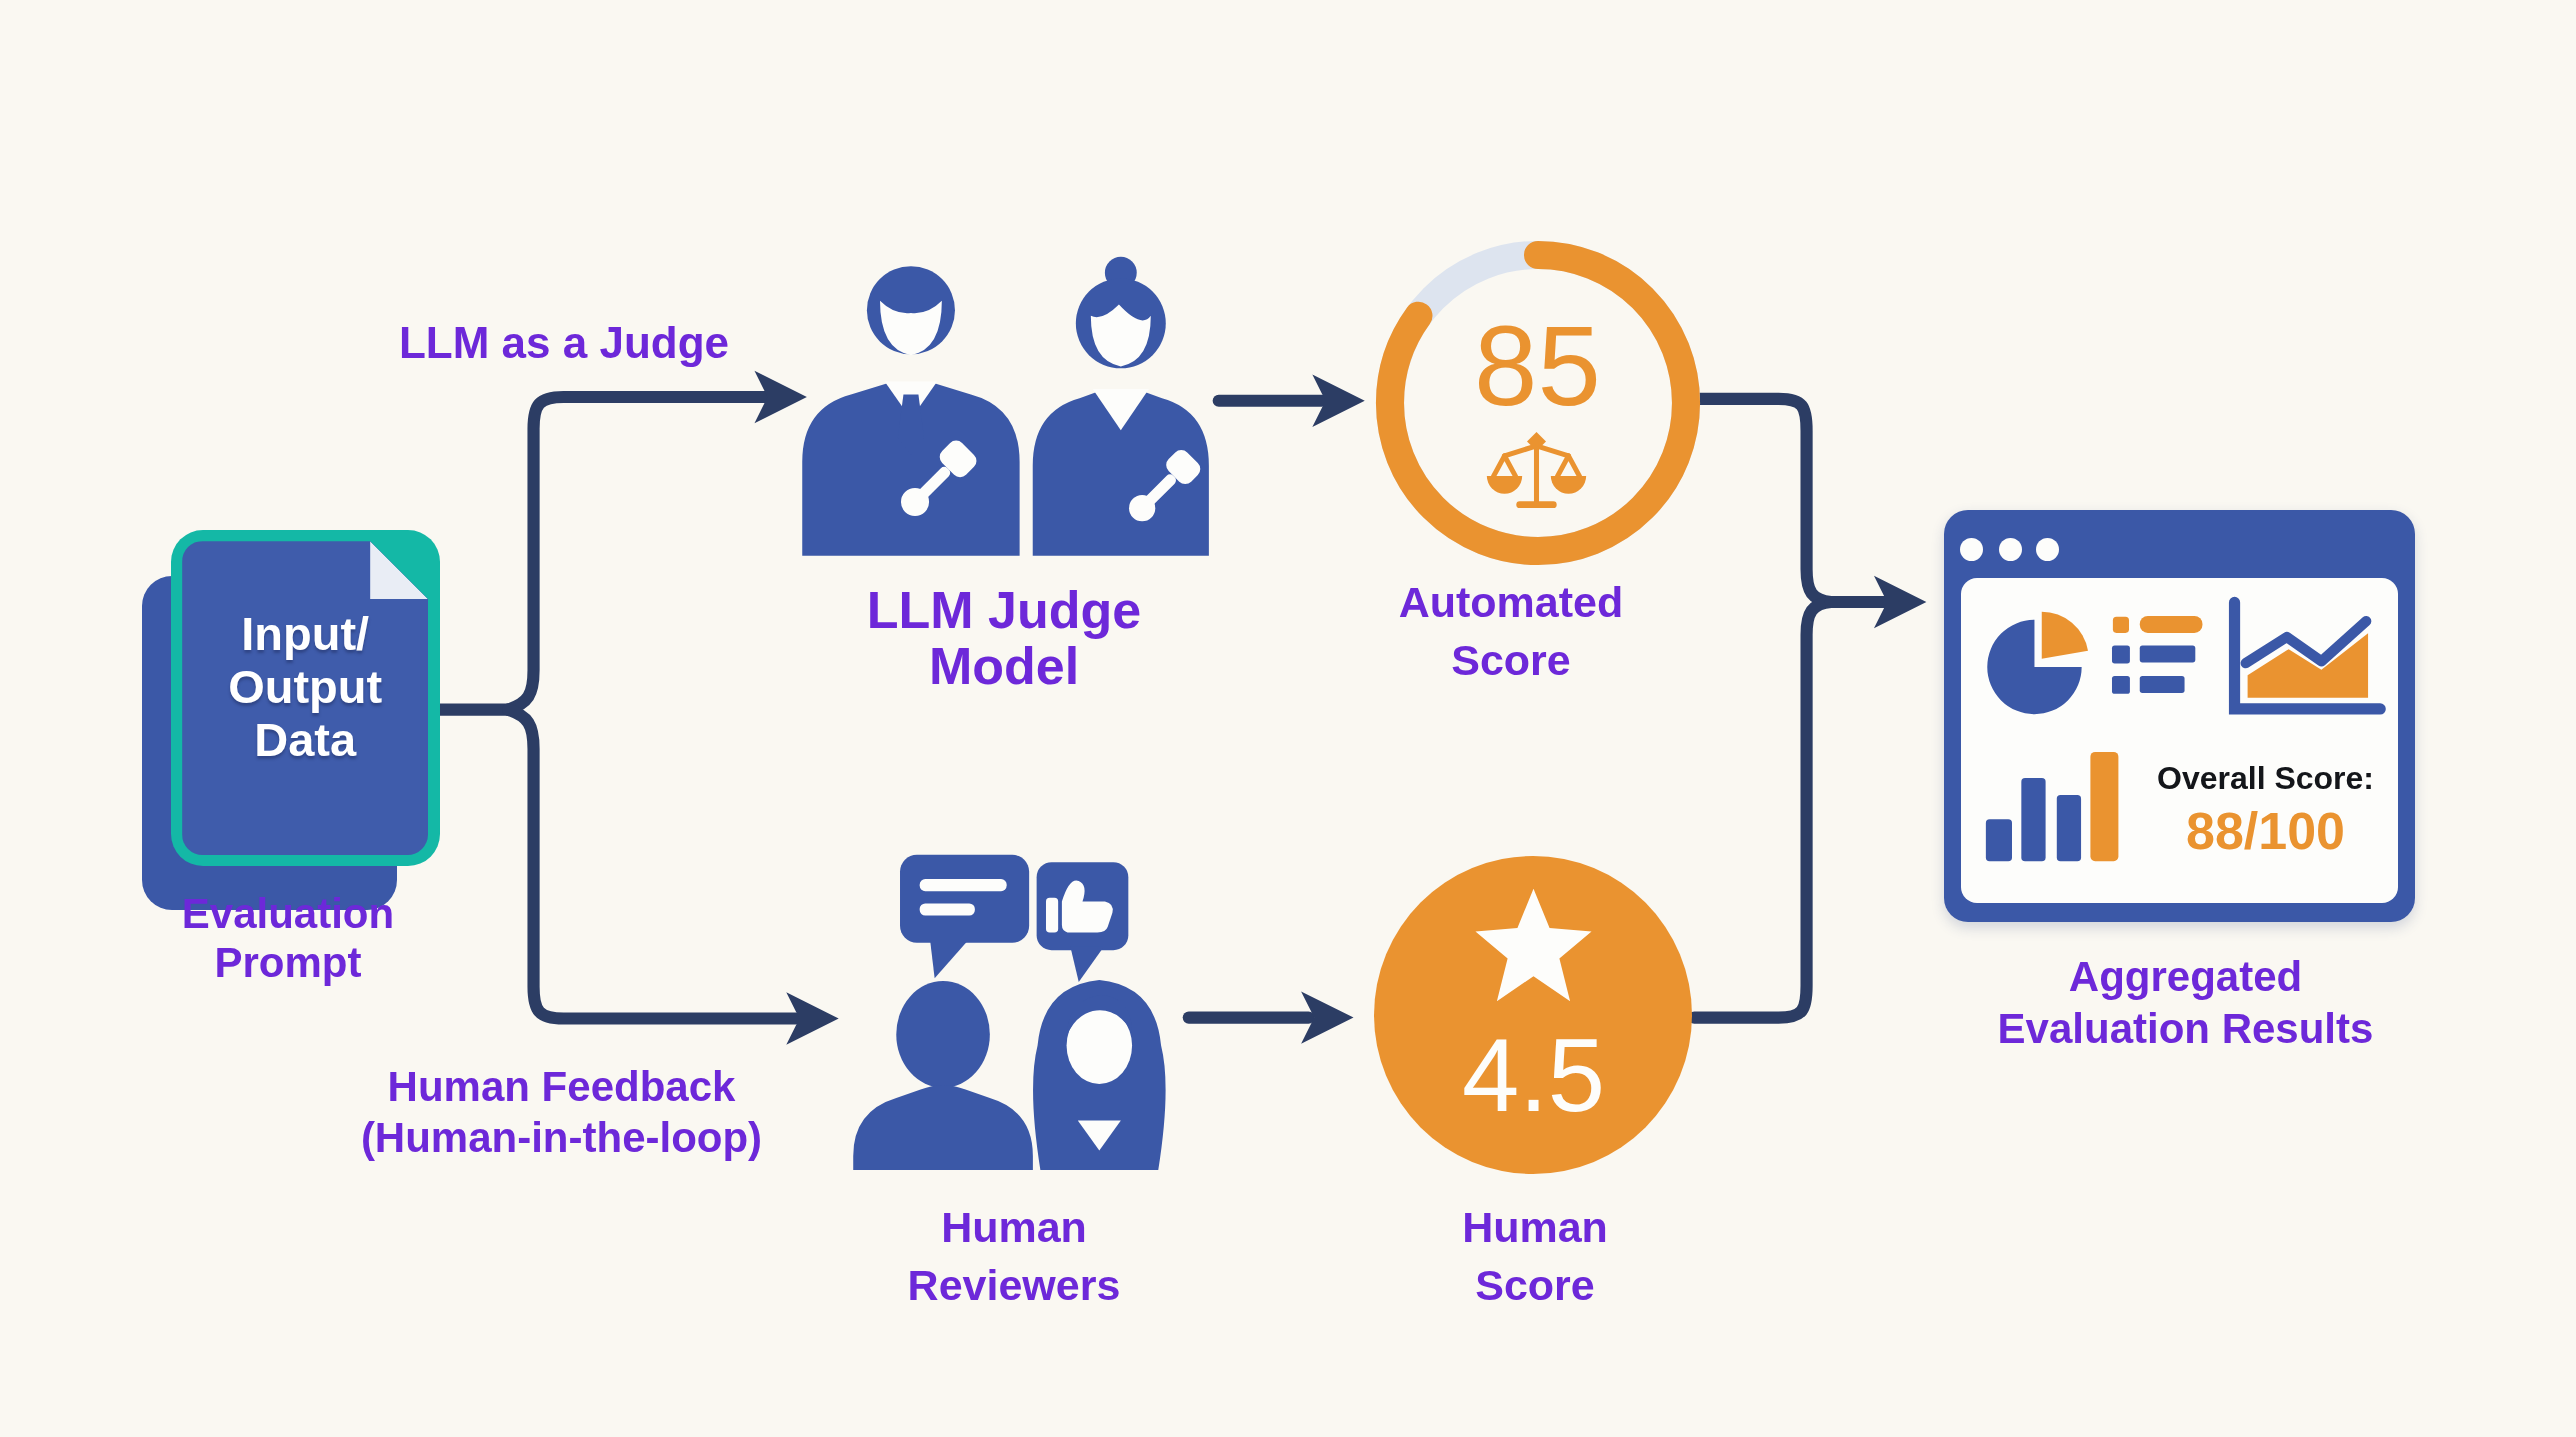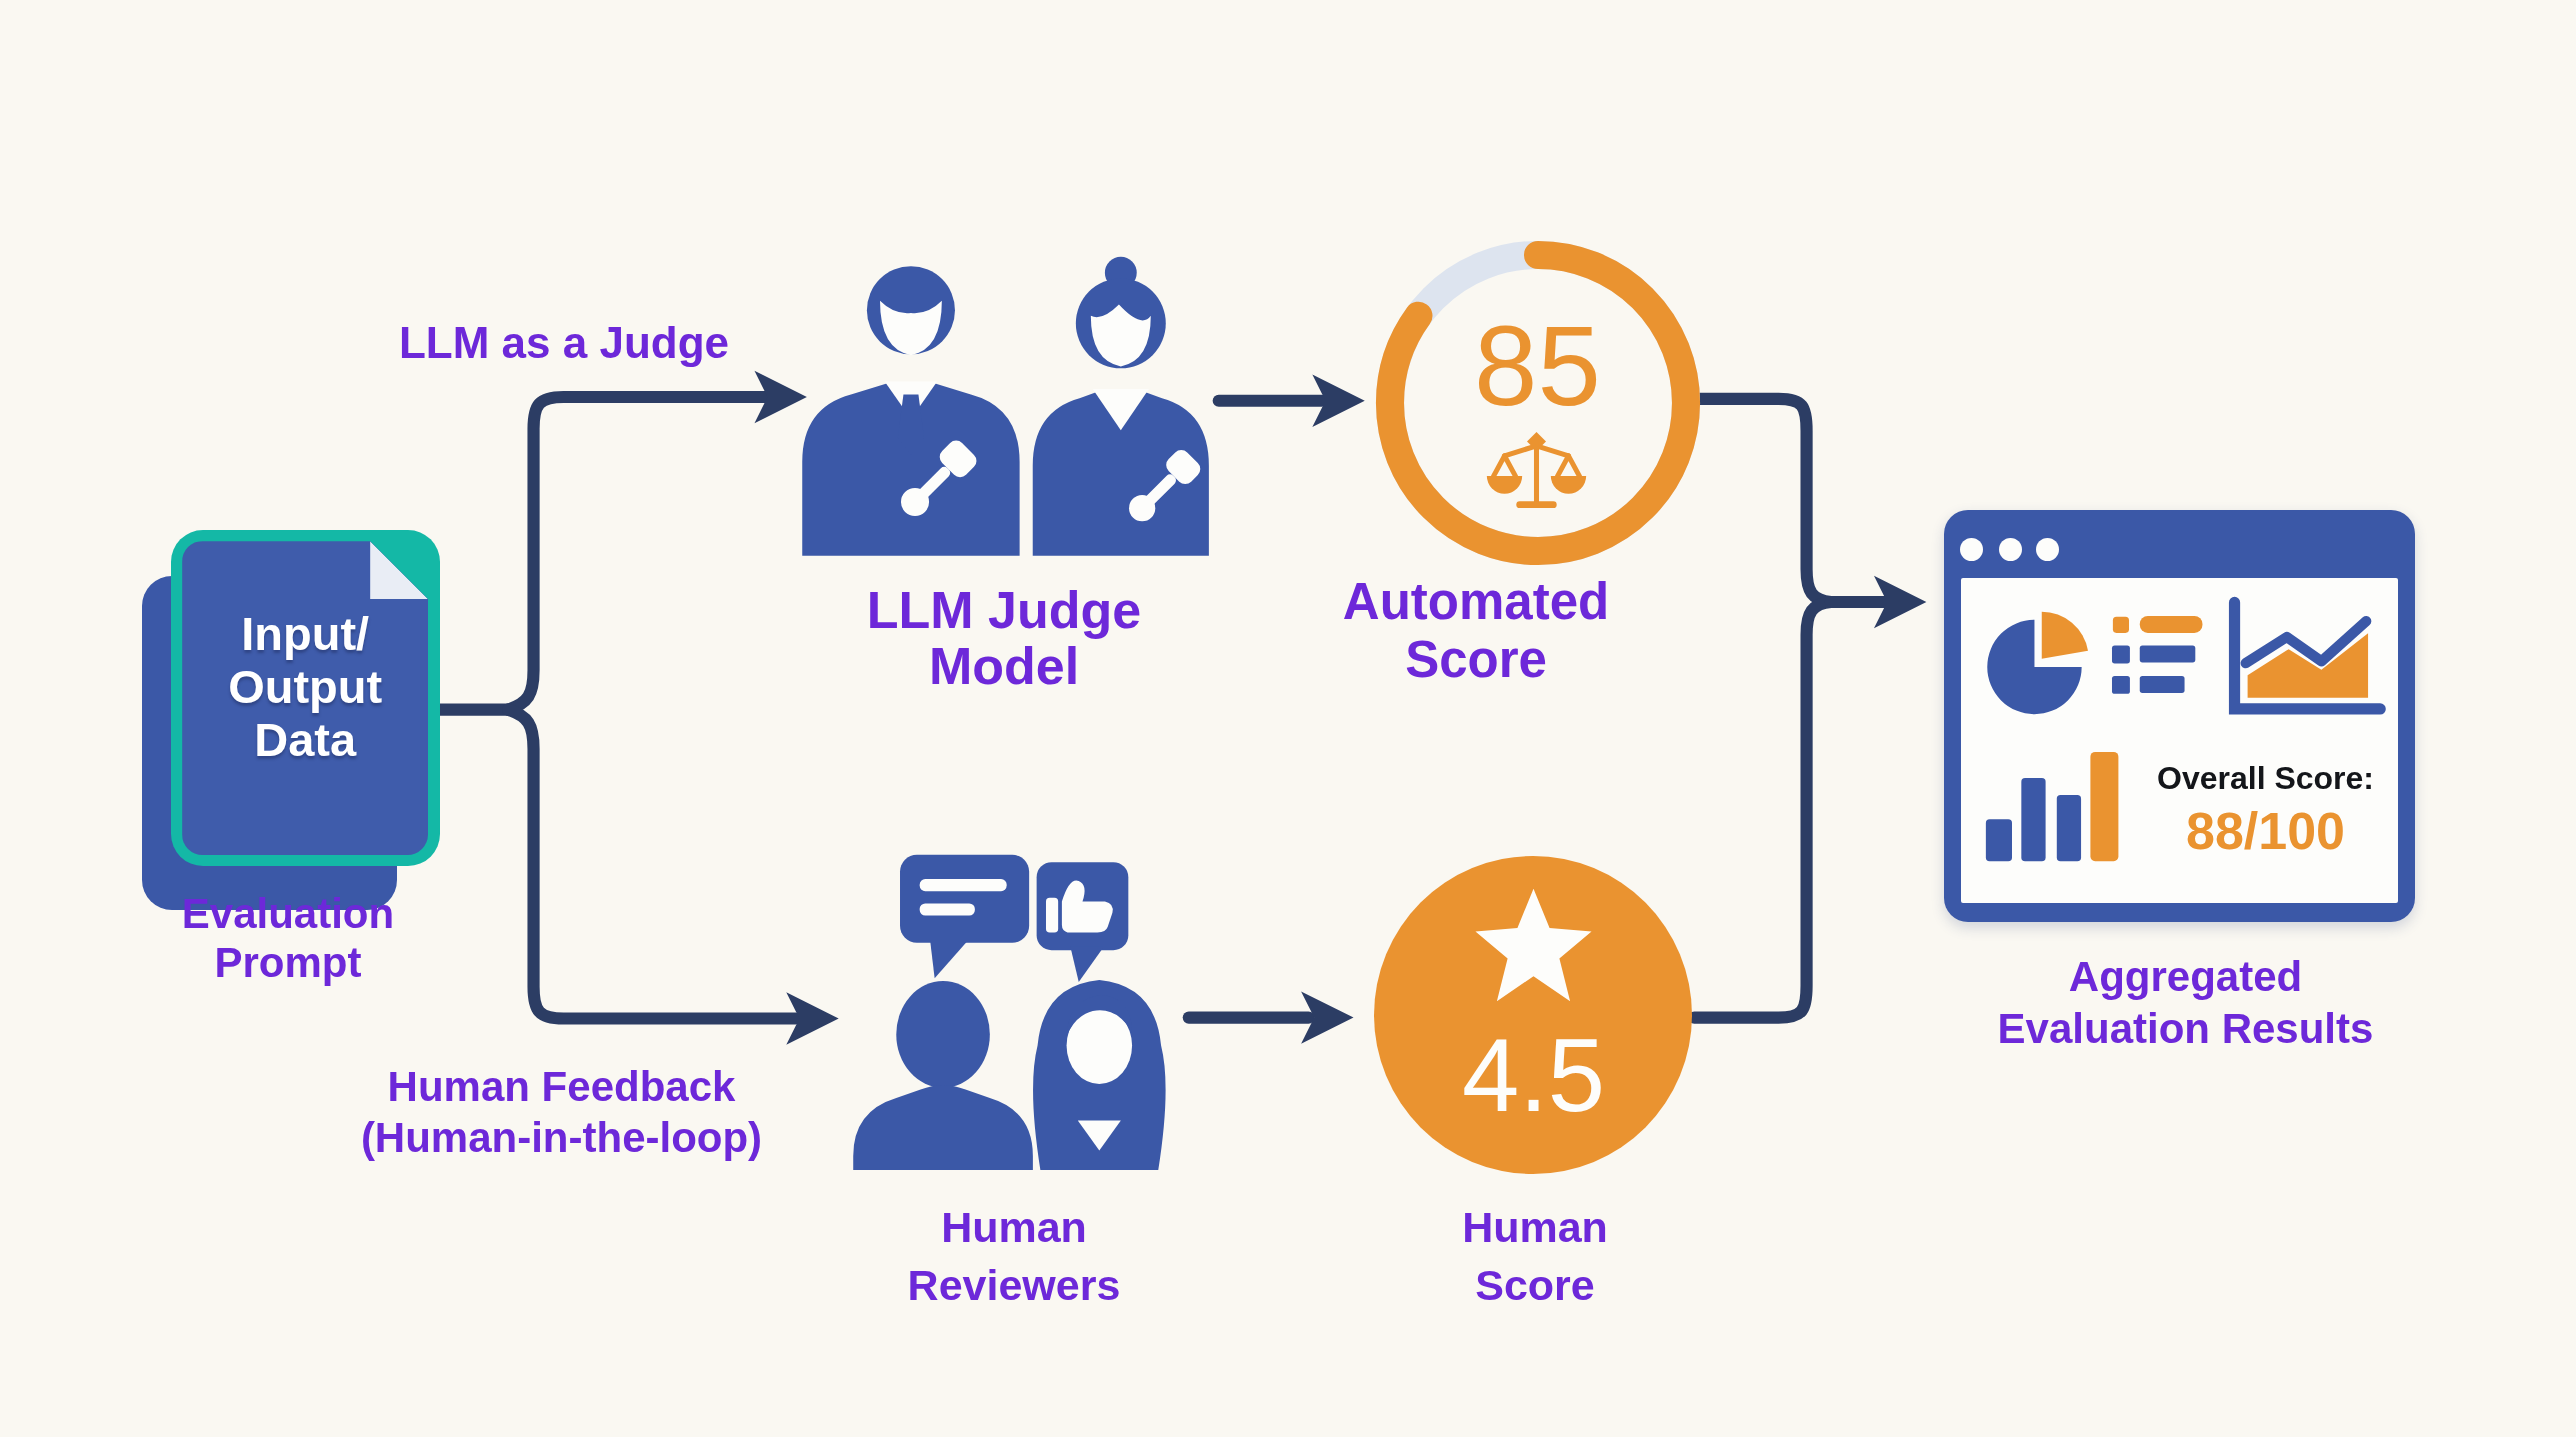--- a/index.html
+++ b/index.html
@@ -20,21 +20,21 @@
        clip-path:polygon(0 0,100% 100%,0 100%);}
   .doc-text{position:absolute;left:0;top:66px;width:100%;text-align:center;color:#ffffff;
        font-weight:bold;font-size:47px;line-height:53px;text-shadow:0 2.8px 2.8px rgba(20,30,70,.35);}
   
   .score-num{position:absolute;font-weight:normal;text-align:center;line-height:1;}
   .human-circle{position:absolute;left:1374px;top:856px;width:318px;height:318px;border-radius:50%;background:#ea9330;}
   
   .window{position:absolute;left:1944px;top:510px;width:471px;height:412px;background:#3b58a7;border-radius:24px;
           box-shadow:0 5.6px 13px rgba(40,60,120,.18);}
   .win-dot{position:absolute;top:28px;width:23.4px;height:23.4px;border-radius:50%;background:#fdfdfb;}
-  .win-content{position:absolute;left:17px;top:68px;width:437px;height:325px;background:#fdfdfb;border-radius:2px;}
+  .win-content{position:absolute;left:17px;top:68px;width:437px;height:325px;background:#fdfdfb;border-radius:16px;}
   .overall{position:absolute;left:178px;top:182px;width:253px;text-align:center;}
   .overall-label{font-weight:bold;font-size:32px;color:#14161a;line-height:37px;}
   .overall-value{font-weight:bold;font-size:52px;color:#ea9330;line-height:56px;margin-top:5.6px;}
 </style>
 </head>
 <body>
 
 <div class="canvas">
 
   <svg class="abs" style="left:0;top:0" width="2576" height="1438" viewBox="0 0 2752 1536">
@@ -122,21 +122,21 @@
       <path d="M 60 22 L 60 92"></path>
       <path d="M 22 38 L 60 26 L 98 38"></path>
       <path d="M 22 38 L 9 62 M 22 38 L 35 62"></path>
       <path d="M 98 38 L 85 62 M 98 38 L 111 62"></path>
       <path d="M 40 96 L 80 96" stroke-width="8"></path>
     </g>
     <rect x="52" y="13" width="16" height="16" transform="rotate(45 60 21)" fill="#ea9330"></rect>
     <path d="M 1 62 A 21 21 0 0 0 43 62 Z" fill="#ea9330"></path>
     <path d="M 77 62 A 21 21 0 0 0 119 62 Z" fill="#ea9330"></path>
   </svg>
-  <div class="cap" style="left:1289px;top:573px;width:374px;font-size:51px;line-height:58px;">
+  <div class="cap" style="left:1324px;top:573px;width:374px;font-size:43px;line-height:58px;">
     <div>Automated</div>
     <div>Score</div>
   </div>
 
   <svg class="abs" style="left:842px;top:847px" width="393" height="328" viewBox="0 0 420 350">
     <g fill="#3b58a7">
       <g>
         <rect x="62" y="8" width="138" height="94" rx="18"></rect>
         <path d="M 94 98 L 136 98 L 99 140 Z"></path>
         <rect x="83" y="34" width="93" height="13" rx="6" fill="#fdfdfb"></rect>

